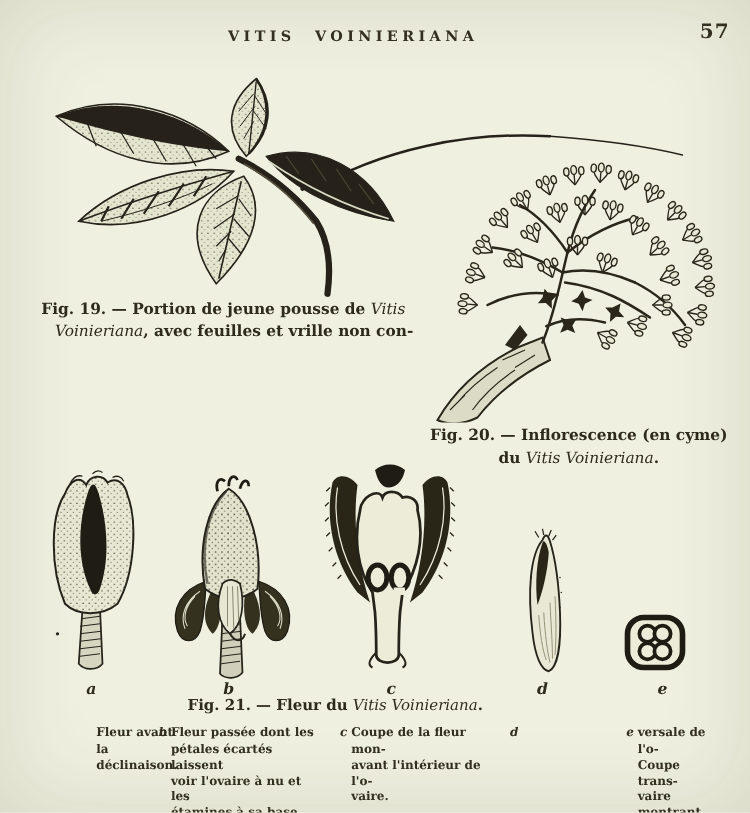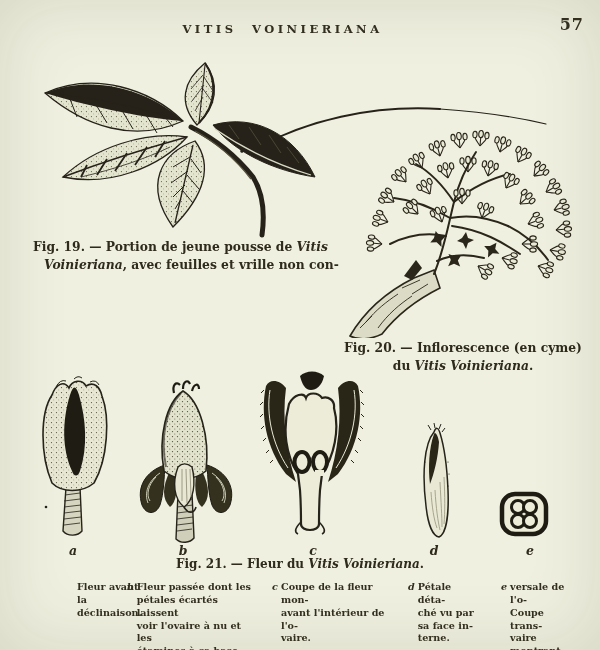--- a/index.html
+++ b/index.html
@@ -16,25 +16,25 @@
   }
   .header-title{
     top:22px;left:0;width:565px;text-align:center;
     font-size:11.5px;font-weight:bold;letter-spacing:3.5px;word-spacing:8px;
     color:#332f21;
   }
   .page-num{
     top:15px;right:16px;font-size:16px;font-weight:bold;letter-spacing:1px;color:#332f21;margin-left:12px;
   }
   .cap{font-weight:bold;font-size:12.3px;line-height:1.47;color:#2e2a1c;}
-  .cap i{font-weight:bold;}
+  .cap i{font-weight:normal;}
   .fig19-cap{top:238px;left:33px;width:312px;}
   .fig19-cap .ind{display:block;padding-left:11px;}
   .fig20-cap{top:339px;left:332px;width:262px;text-align:center;}
-  .fig21-cap{top:556px;left:150px;width:300px;text-align:center;font-size:12px;}
+  .fig21-cap{top:556px;left:150px;width:300px;text-align:left;font-size:12px;}
   .flower-letter{
     font-style:italic;font-weight:bold;font-size:12.5px;width:14px;text-align:center;color:#2e2a1c;
   }
   .note{
     display:flex;gap:3px;top:581px;
     font-size:9.6px;font-weight:bold;line-height:1.34;color:#332f20;
   }
   .note .nl{font-style:italic;flex:none;min-width:6px;}
   svg{display:block;}
 </style>
@@ -277,26 +277,20 @@
 <div class="abs note" style="left:272px;width:116px;">
   <span class="nl">c</span>
   <span class="nt">
     <div>Coupe de la fleur mon-</div>
     <div>avant l'intérieur de l'o-</div>
     <div>vaire.</div>
   </span>
 </div>
 <div class="abs note" style="left:408px;width:72px;">
   <span class="nl">d</span>
-  <span class="nt">
-    <div>Pétale déta-</div>
-    <div>ché vu par</div>
-    <div>sa face in-</div>
-    <div>terne.</div>
-  </span>
 </div>
 <div class="abs note" style="left:501px;width:78px;">
   <span class="nl">e</span>
   <span class="nt">
     <div>versale de l'o-</div>
     <div>Coupe trans-</div>
     <div>vaire montrant</div>
 
   </span>
 </div>

